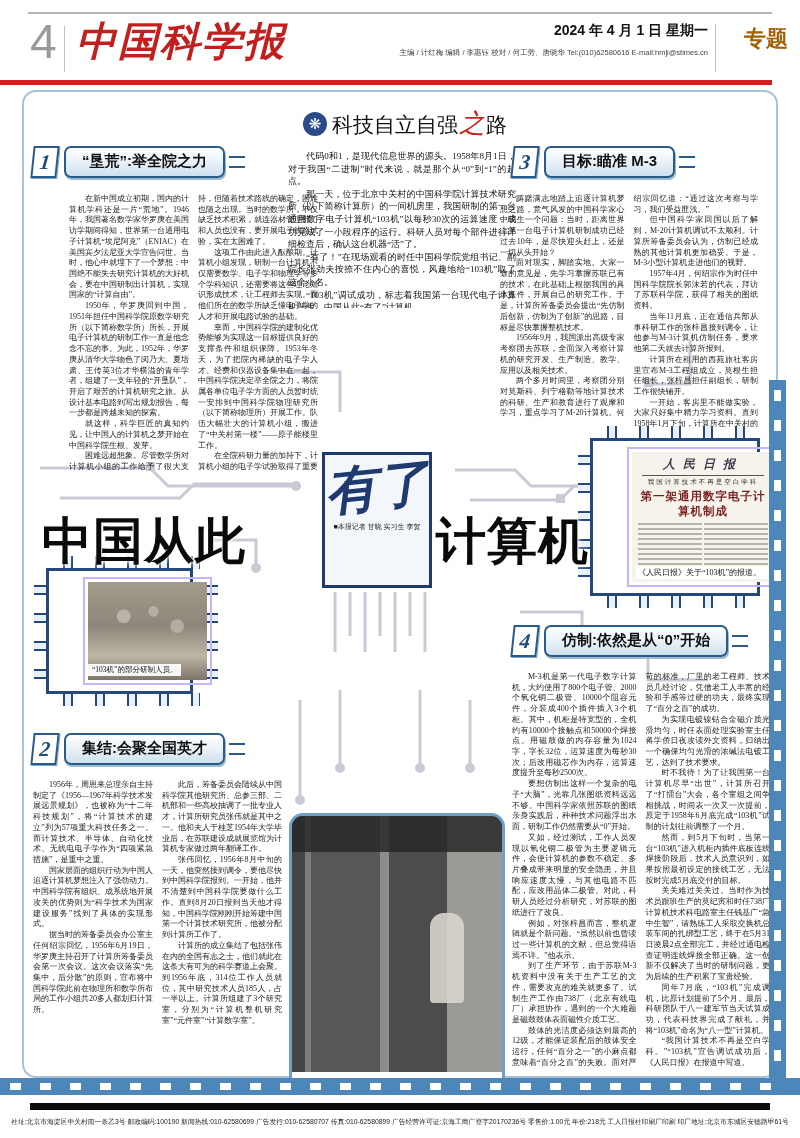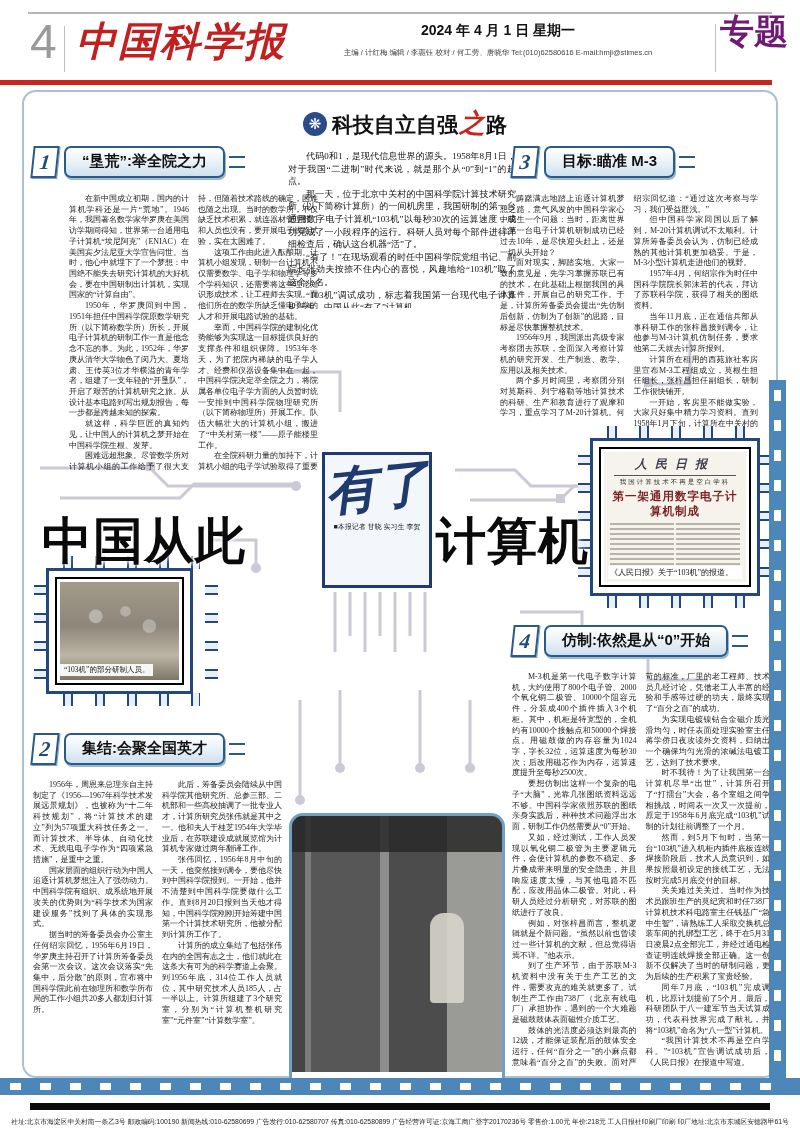--- a/index.html
+++ b/index.html
@@ -11,26 +11,26 @@
   .abs { position:absolute; }
 
   
   .top-rule { left:28px; top:12px; width:744px; height:2px; background:#b5b5b5; }
   .page-num { left:30px; top:18px; font-size:48px; color:#9a9a9a; font-weight:400; line-height:1; }
   .pn-div { left:64px; top:26px; width:1px; height:46px; background:#c0c0c0; }
   .masthead {
     left:76px; top:22px; font-size:40px; font-weight:bold; font-style:italic;
     color:#c41f1f; font-family:"Liberation Serif", serif; letter-spacing:2px; line-height:1;
   }
-  .hdr-right { right:92px; top:22px; width:420px; text-align:center; }
+  .hdr-right { right:92px; top:22px; width:420px; text-align:right; }
   .hdr-date { font-size:14px; font-weight:bold; color:#111; }
   .hdr-staff { font-size:7.5px; color:#444; margin-top:8px; }
   .hdr-div { right:84px; top:24px; width:1px; height:48px; background:#c0c0c0; }
   .sec-label {
-    right:12px; top:8px; font-size:34px; font-weight:bold; color:#701a75;
+    right:12px; top:24px; font-size:22px; font-weight:bold; color:#a16207;
     font-family:"Liberation Serif", serif; line-height:1.4;
   }
   .red-rule { left:0; top:80px; width:772px; height:5px; background:#c6261e; }
 
   
   .frame { left:22px; top:90px; width:756px; height:988px; border:2px solid #a9c1d4; border-radius:14px; }
   .traces { left:0; top:0; z-index:0; pointer-events:none; }
   .strip { background:#4d86b8; z-index:4; }
   .strip-h { left:0; top:1078px; width:800px; height:17px; }
   .strip-v { left:769px; top:380px; width:17px; height:715px; }
@@ -63,41 +63,41 @@
     font-family:"Liberation Serif", serif; font-size:9px; line-height:1.4; color:#111;
     text-align:justify; overflow:hidden; z-index:2;
   }
 
   
   .badge { left:292px; top:106px; width:226px; display:flex; align-items:center; justify-content:center; z-index:3; }
   .badge-emblem {
     width:24px; height:24px; border-radius:50%; background:#2a4a8a; color:#fff;
     font-size:15px; display:flex; align-items:center; justify-content:center; margin-right:5px; flex:none;
   }
-  .badge-text { font-size:21px; font-weight:bold; color:#111; white-space:nowrap; }
+  .badge-text { font-size:21px; font-weight:normal; color:#111; white-space:nowrap; }
   .badge-zhi { color:#c6261e; font-family:"Liberation Serif", serif; font-style:italic; font-size:26px; margin:0 1px; }
 
   
   .headline-part { top:508px; font-size:50px; font-weight:900; color:#0a0a0a; z-index:3;
     text-shadow:0 0 4px #fff,0 0 6px #fff; letter-spacing:1px; white-space:nowrap; }
   .hl-left { left:42px; }
   .hl-right { left:436px; }
   .hl-chip {
     left:322px; top:452px; width:110px; height:136px; background:#f3f7fb;
     border:3px solid #1e3a6e; z-index:3; display:flex; flex-direction:column; align-items:center;
   }
   .hl-chip-text {
     font-family:"Liberation Serif", serif; font-weight:bold; font-style:italic; font-size:52px;
     color:#1e3a6e; transform:rotate(-6deg); margin-top:6px; line-height:1.05;
   }
   .byline { font-size:7px; color:#222; margin-top:6px; white-space:nowrap; }
 
   
   .chipframe { border:3px solid #24487c; background:#fff; padding:6px; z-index:3; }
-  .chipframe .inner { border:2px solid #000000; width:100%; height:100%; padding:3px; }
+  .chipframe .inner { border:2px solid #c4b5fd; width:100%; height:100%; padding:3px;margin-left:28px; }
   .pins-h { height:13px; background:repeating-linear-gradient(90deg, rgba(0,0,0,0) 0 11px, #24487c 11px 13px, #e9eff6 13px 19px, #24487c 19px 21px, rgba(0,0,0,0) 21px 32px); z-index:2; }
   .pins-v { width:13px; background:repeating-linear-gradient(180deg, rgba(0,0,0,0) 0 9px, #24487c 9px 11px, #e9eff6 11px 17px, #24487c 17px 19px, rgba(0,0,0,0) 19px 28px); z-index:2; }
 
   .group-photo {
     width:100%; height:100%; position:relative;
     background:
       radial-gradient(circle at 30% 35%, rgba(255,255,255,.35) 0 6%, rgba(0,0,0,0) 7%),
       radial-gradient(circle at 55% 30%, rgba(255,255,255,.3) 0 5%, rgba(0,0,0,0) 6%),
       radial-gradient(circle at 75% 45%, rgba(255,255,255,.3) 0 6%, rgba(0,0,0,0) 7%),
       linear-gradient(180deg,#a39b8a 0%,#8d867a 45%,#bdb6a6 75%,#7d7668 100%);

